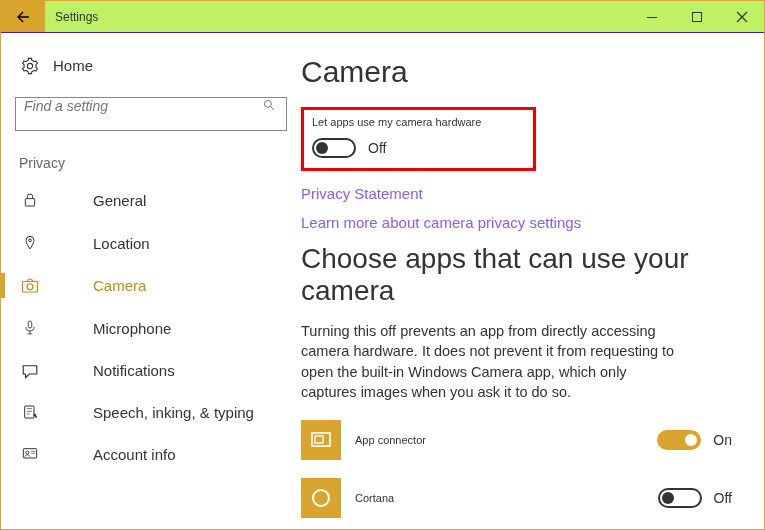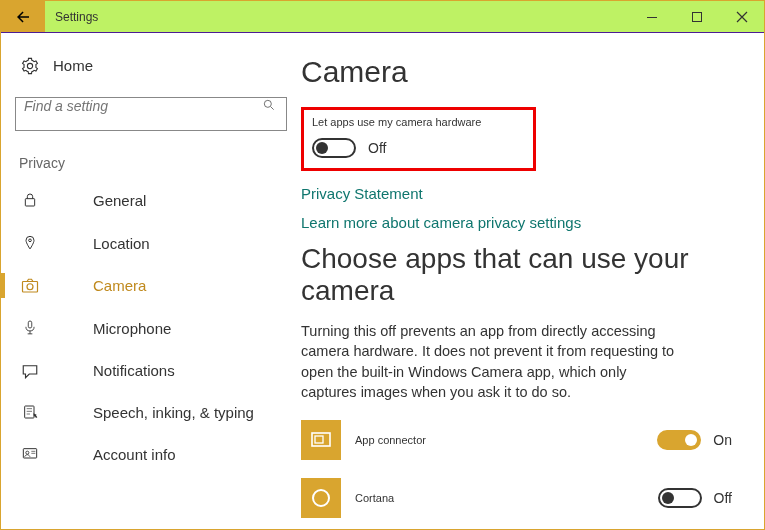--- a/index.html
+++ b/index.html
@@ -39,21 +39,21 @@
   .page-title { font-size: 30px; font-weight: 400; margin-bottom: 18px; }
   .highlight-box { border: 3px solid #e00; display: inline-block; padding: 6px 52px 10px 8px; margin-bottom: 14px; }
   .setting-label { font-size: 11px; margin-bottom: 10px; }
   .toggle { display: flex; align-items: center; }
   .toggle-switch { width: 44px; height: 20px; border-radius: 10px; border: 2px solid #333; position: relative; background: #fff; cursor: pointer; }
   .toggle-switch.off .knob { left: 2px; background: #333; }
   .toggle-switch.on { background: #d9a52f; border-color: #d9a52f; }
   .toggle-switch.on .knob { right: 2px; background: #fff; }
   .knob { width: 12px; height: 12px; border-radius: 50%; position: absolute; top: 2px; }
   .toggle-text { margin-left: 12px; font-size: 14px; }
-  .link { color: #0f766e; font-size: 15px; margin-bottom: 12px; display: block; cursor: pointer; }
+  .link { color: #8b5cf6; font-size: 15px; margin-bottom: 12px; display: block; cursor: pointer; }
   .subhead { font-size: 28px; margin: 0 0 14px; }
   .desc { font-size: 14.5px; line-height: 1.4; margin-bottom: 18px; max-width: 380px; }
   .app-row { display: flex; align-items: center; margin-bottom: 18px; }
   .app-icon { width: 40px; height: 40px; background: #d9a52f; display: flex; align-items: center; justify-content: center; margin-right: 14px; }
   .app-name { flex: 1; font-size: 11px; }
   .app-toggle .toggle-switch { width: 44px; height: 20px; }
 
   svg { display: block; }
 </style>
 </head>

